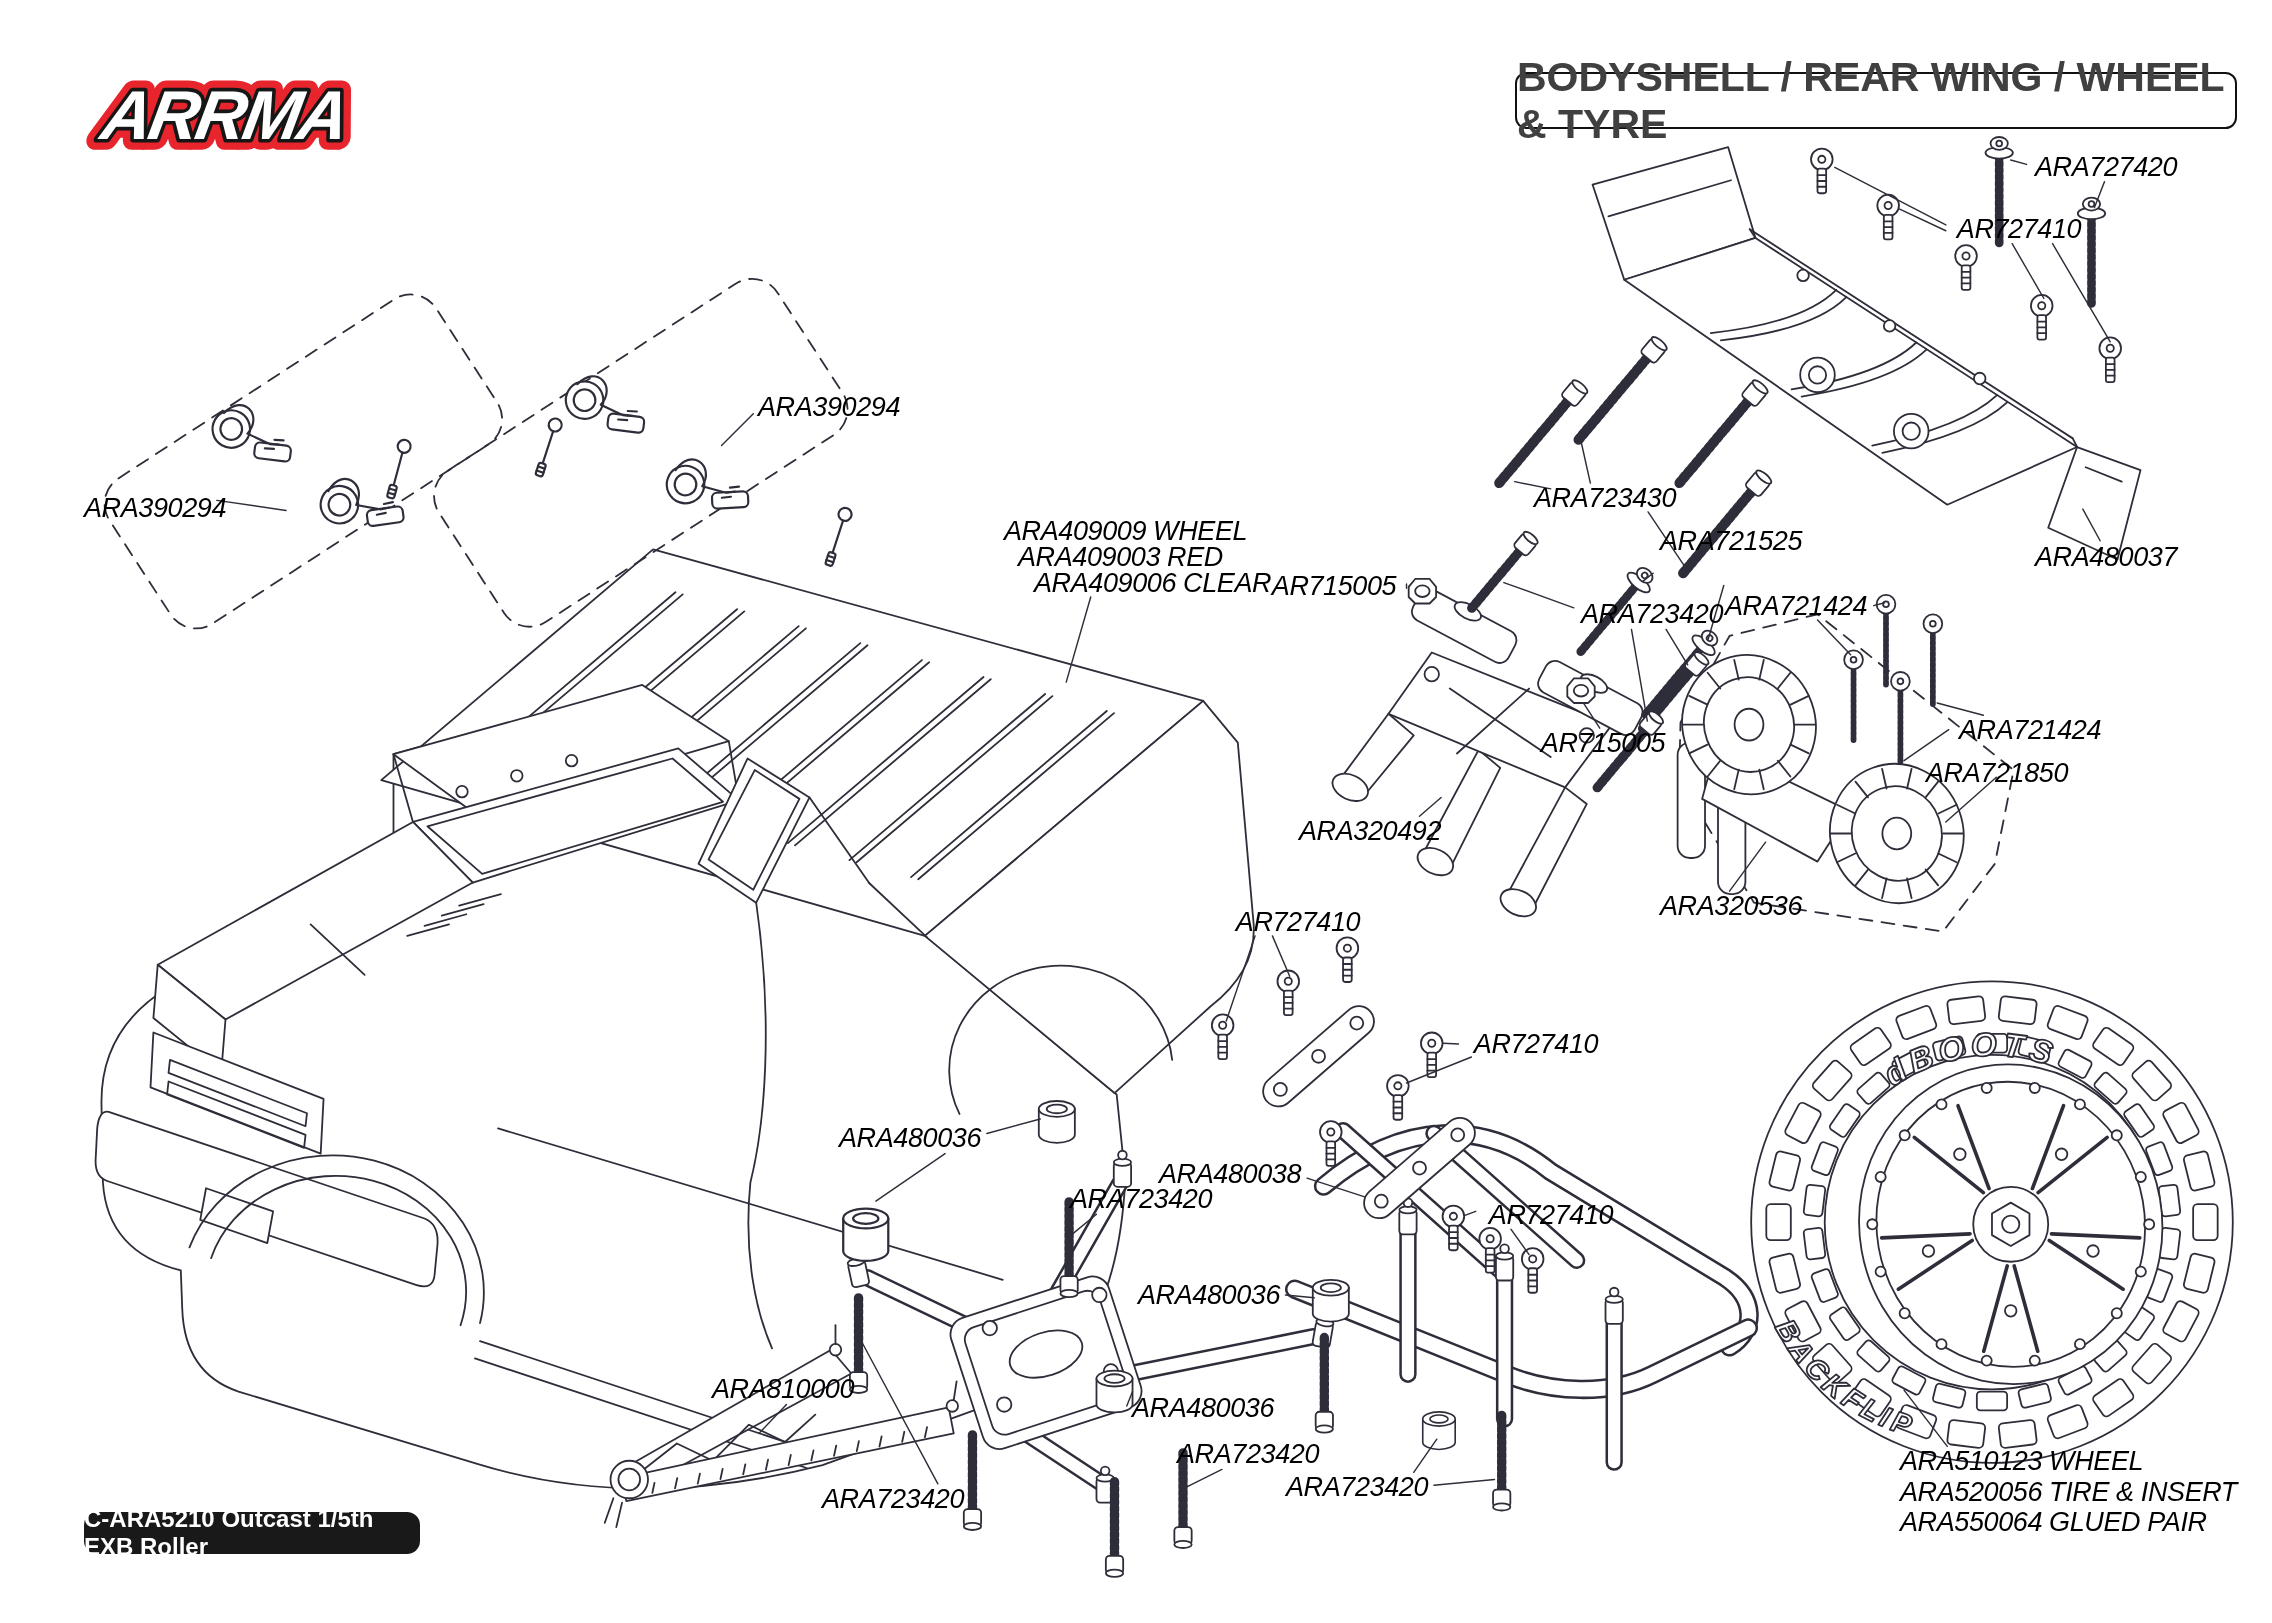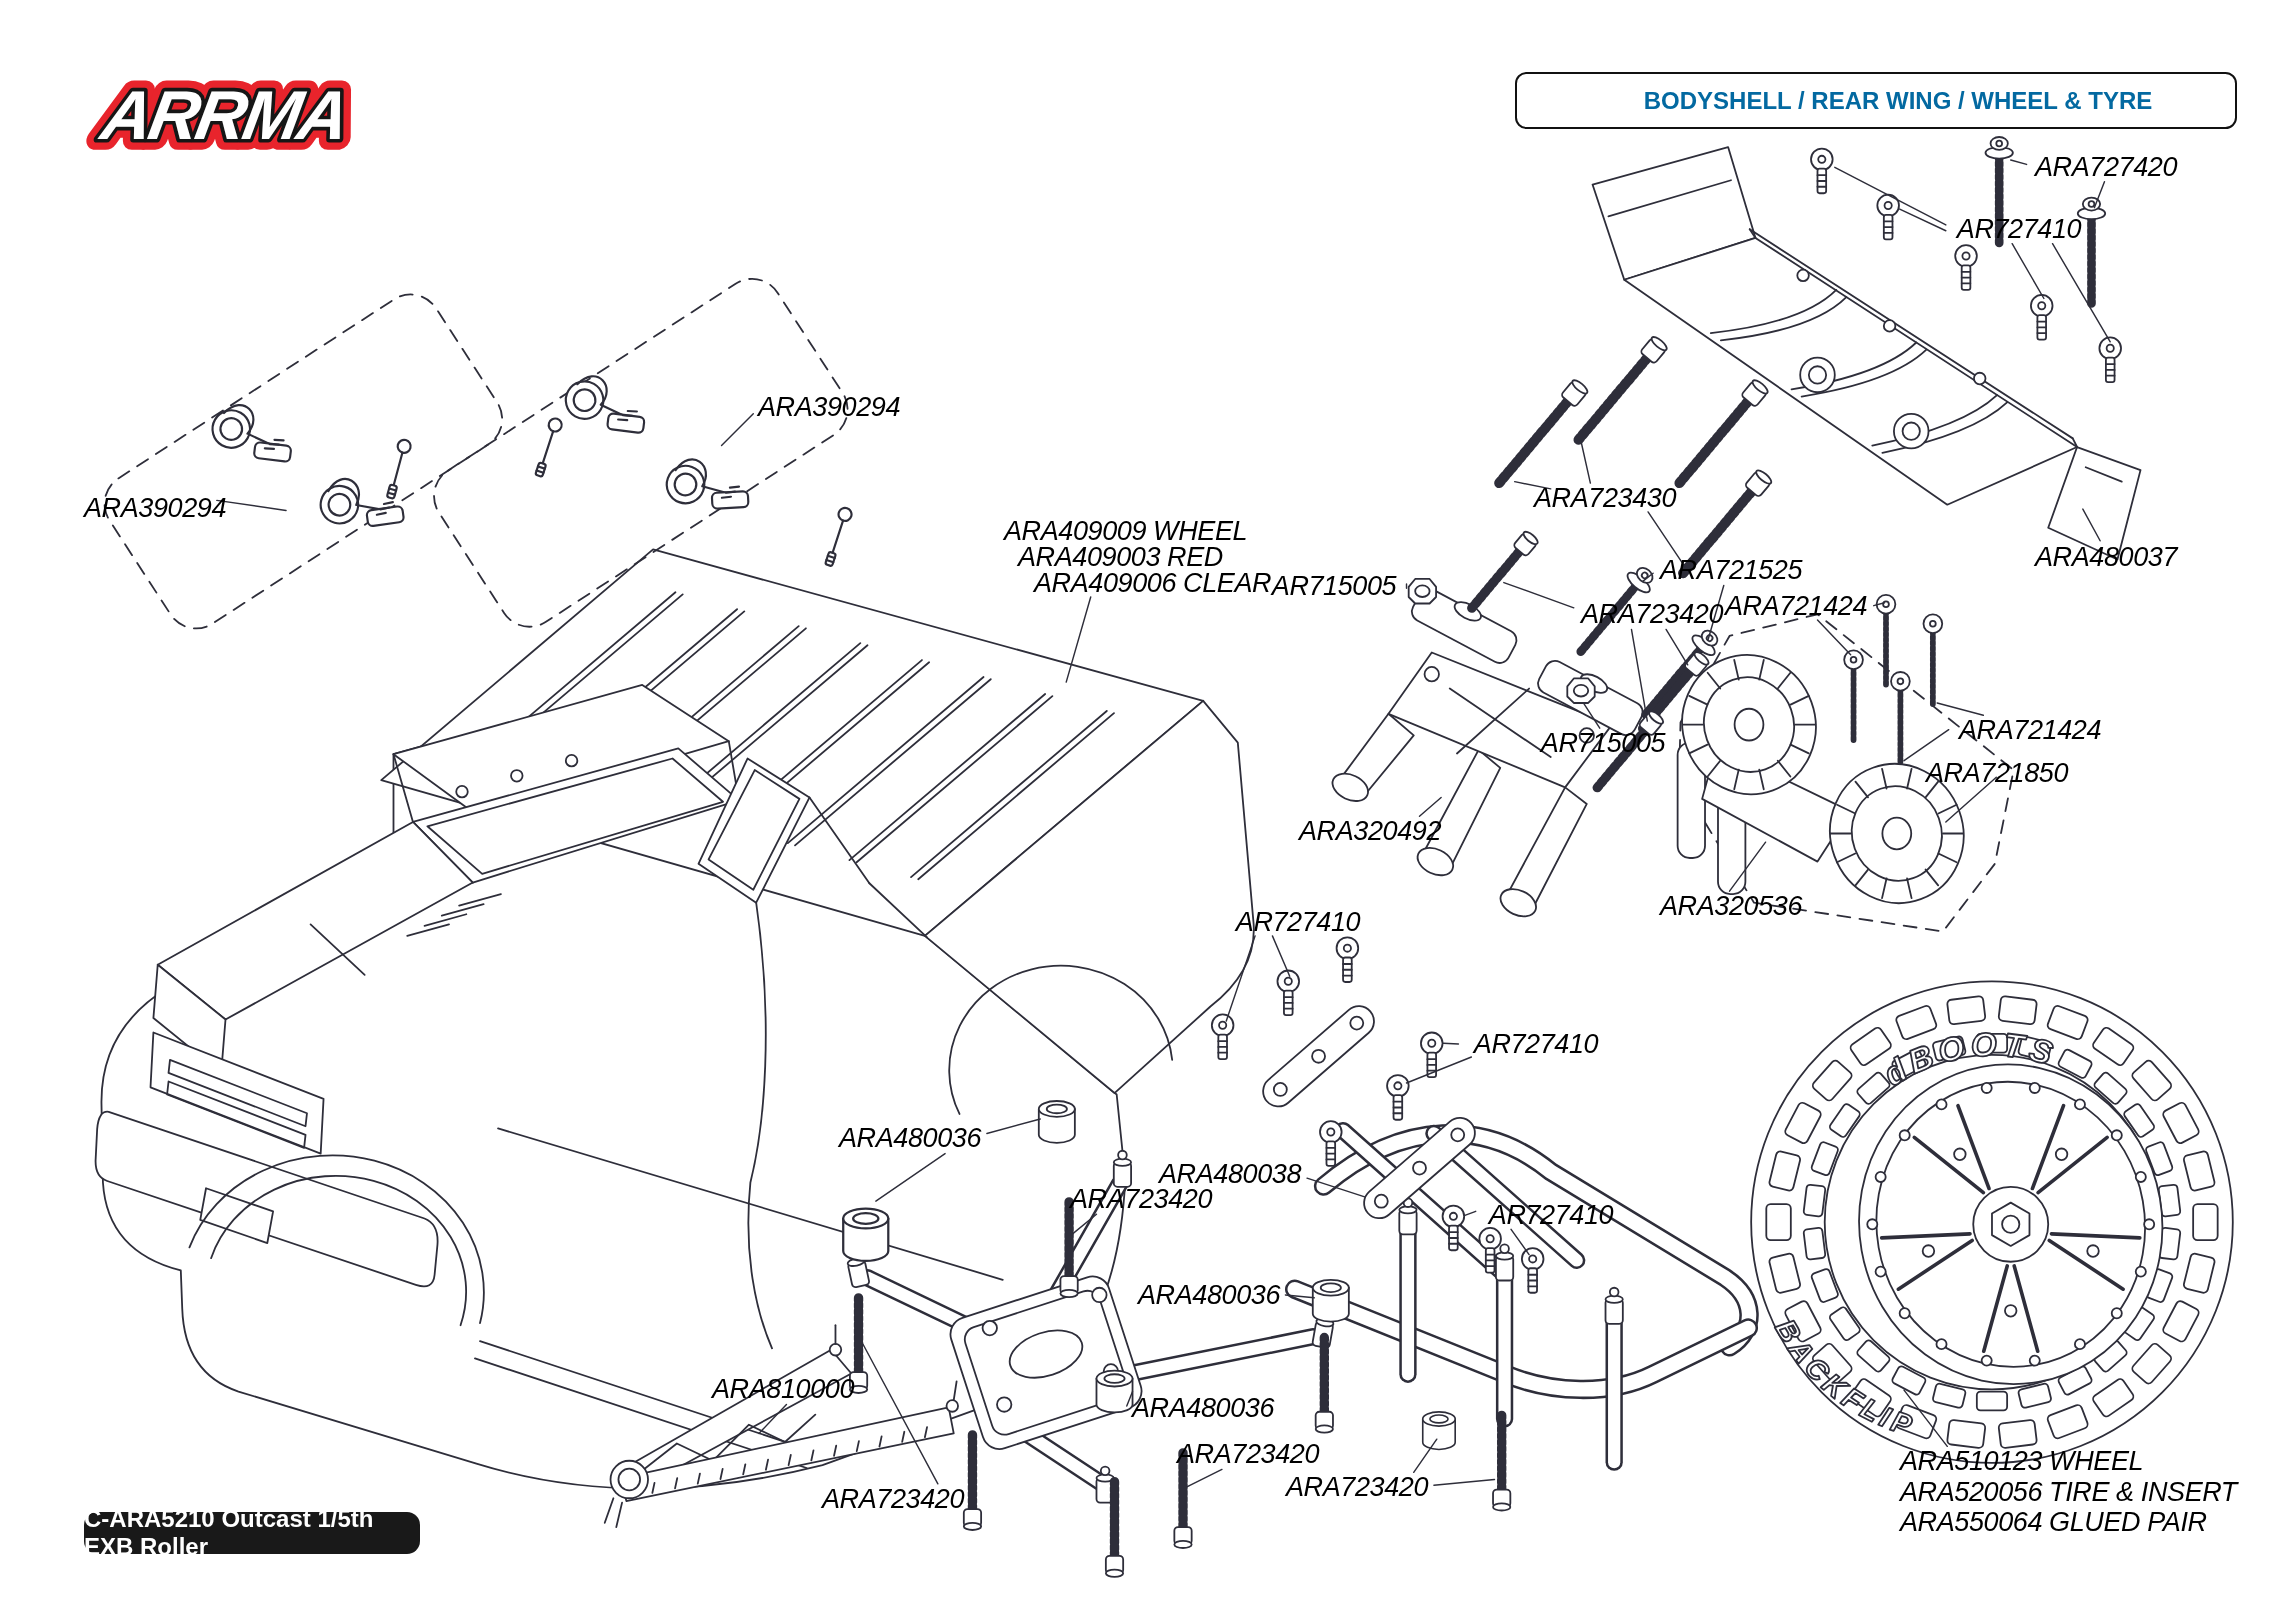--- a/index.html
+++ b/index.html
@@ -5,21 +5,21 @@
   html,body{margin:0;padding:0;background:#fff;}
   #page{position:relative;width:2273px;height:1623px;background:#ffffff;overflow:hidden;
         font-family:"Liberation Sans",sans-serif;}
   #art{position:absolute;left:0;top:0;}
   .label{position:absolute;transform:translate(-50%,-50%);font-size:27px;line-height:1;
          color:#000;white-space:nowrap;letter-spacing:-0.4px;font-style:italic;}
   .label-l{transform:translate(0,-50%);}
   #title-box{position:absolute;left:1515px;top:72px;width:718px;height:53px;
              border:2.9px solid #111;border-radius:11.5px;display:flex;align-items:center;
              justify-content:center;}
-  #title-box span{font-size:24px;font-weight:bold;letter-spacing:0;color:#0369a1;padding-left:44px;}
+  #title-box span{font-size:41px;font-weight:bold;letter-spacing:0;color:#404040;}
   #model-badge{position:absolute;left:84px;top:1512px;width:336px;height:42px;background:#191919;
               border-radius:13px;display:flex;align-items:center;justify-content:center;}
   #model-badge span{color:#fff;font-size:24px;font-weight:bold;}
   #logo{position:absolute;left:85px;top:61px;}
 </style>
 </head>
 <body>
 
 <div id="page">
 
@@ -551,21 +551,21 @@
 <div id="title-box">
   <span>BODYSHELL / REAR WING / WHEEL &amp; TYRE</span>
 </div>
 <div id="model-badge">
   <span>C-ARA5210 Outcast 1/5th EXB Roller</span>
 </div>
 
 <div class="label" style="left:2106px;top:167px">ARA727420</div>
 <div class="label" style="left:2019px;top:229px">AR727410</div>
 <div class="label" style="left:1605px;top:498px">ARA723430</div>
-<div class="label" style="left:1731px;top:570px">ARA721525</div>
+<div class="label" style="left:1731px;top:541px">ARA721525</div>
 <div class="label" style="left:1334px;top:586px">AR715005</div>
 <div class="label" style="left:1652px;top:614px">ARA723420</div>
 <div class="label" style="left:1796px;top:606px">ARA721424</div>
 <div class="label" style="left:2030px;top:730px">ARA721424</div>
 <div class="label" style="left:2106px;top:557px">ARA480037</div>
 <div class="label" style="left:1997px;top:773px">ARA721850</div>
 <div class="label" style="left:1603px;top:743px">AR715005</div>
 <div class="label" style="left:1731px;top:906px">ARA320536</div>
 <div class="label" style="left:1370px;top:831px">ARA320492</div>
 <div class="label" style="left:155px;top:508px">ARA390294</div>

